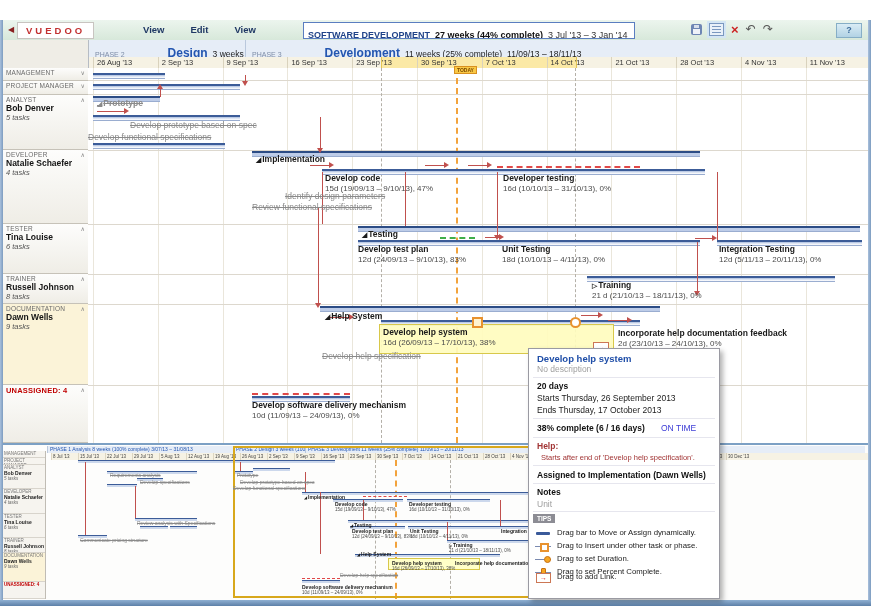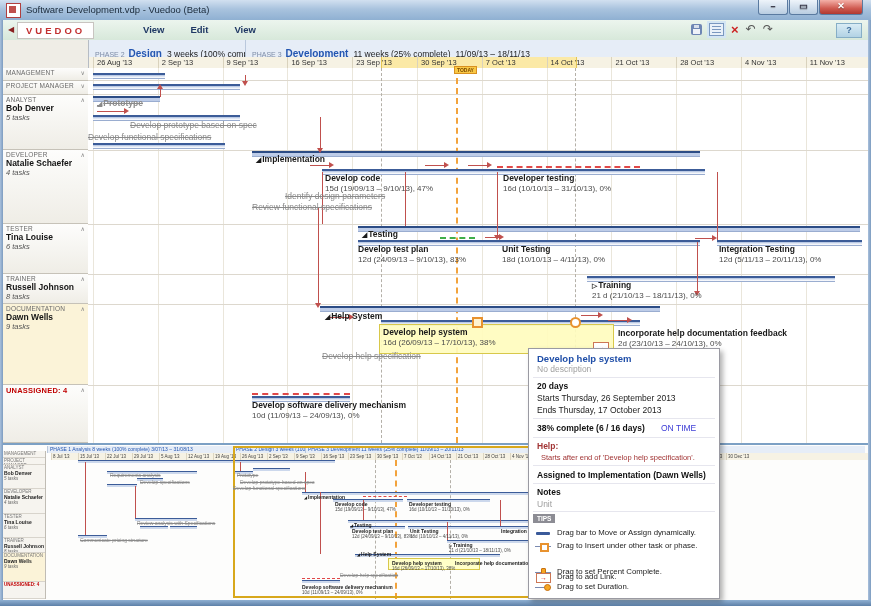--- a/index.html
+++ b/index.html
@@ -43,21 +43,21 @@
   .i-list::after{content:"";position:absolute;left:2px;top:2px;right:2px;bottom:2px;
     background:repeating-linear-gradient(#7a98c0 0 1px,transparent 1px 3px);}
   .i-x{color:#cc2222;font-size:13px;font-weight:bold;line-height:11px;}
   .i-undo,.i-redo{color:#555;font-size:12px;line-height:11px;}
   #helpbtn{position:absolute;left:833px;top:3px;width:24px;height:13px;background:linear-gradient(#d9ecf5,#b2d2e4);
     border:1px solid #86aec6;text-align:center;font-size:9px;font-weight:bold;color:#3a6a9a;line-height:13px;}
   
   #phasebar{position:absolute;left:88px;top:40px;width:780px;height:17px;background:#e6edf7;border-bottom:1px solid #c2cede;overflow:hidden;}
   .ptab{position:absolute;top:0;height:17px;border-left:1px solid #bac8dc;white-space:nowrap;overflow:hidden;padding-top:3px;box-sizing:border-box;}
   .ptab .tag{font-size:7px;color:#7d8ca6;margin:0 4px 0 6px;}
-  .ptab .nm{font-size:10px;font-weight:bold;color:#2456b0;margin-right:5px;}
+  .ptab .nm{font-size:12px;font-weight:bold;color:#2456b0;margin-right:5px;margin-left:39px;}
   .ptab .inf{font-size:8.5px;color:#222;margin-right:5px;}
   .ptab .dts{font-size:8.5px;color:#222;}
   #weekheader{position:absolute;left:88px;top:57px;width:780px;height:11px;background:#f6f2e4;border-bottom:1px solid #cfc7ae;}
   .wk{position:absolute;top:0;height:11px;border-left:1px solid #d9d2bd;font-size:7.5px;color:#333;
      padding:1px 0 0 3px;box-sizing:border-box;white-space:nowrap;overflow:hidden;}
   
   #sidebar{position:absolute;left:3px;top:40px;width:85px;height:403px;background:#efede6;border-right:1px solid #b6bcc4;}
   .res{position:absolute;left:0;width:85px;box-sizing:border-box;border-bottom:1px solid #c6c2b8;
      background:linear-gradient(#fdfdfc,#efede6);padding:1px 3px;overflow:hidden;}
   .res .role{font-size:6.5px;color:#6a6a6a;letter-spacing:.2px;}
@@ -136,44 +136,32 @@
   .mbar{height:3px;box-sizing:border-box;border-top:1px solid #3c5c98;background:#ccd8ec;}
   .mconn{width:0;border-left:1px solid #c0504d;}
   .mdash-red{height:0;border-top:1px dashed #e04848;}
   .myellow{position:absolute;background:#ffffc8;border:1px solid #d8c84a;box-sizing:border-box;}
 </style>
 </head>
 <body>
 
 <div id="app">
 
-  <div id="titlebar">
-    <span id="appicon"></span>
-    <span id="wintitle">Software Development.vdp - Vuedoo (Beta)</span>
-    <div id="winbtns">
-      <div class="wbtn min">
-          <span class="g">–</span>
-        </div>
-      <div class="wbtn max">
-          <span class="g">▭</span>
-        </div>
-      <div class="wbtn close">
-          <span class="g">✕</span>
-        </div>
-    </div>
-  </div>
 
   <div id="toolbar">
     <span id="logoarrow">◀</span>
     <div id="logo">VUEDOO</div>
     <div id="menus">
         <span class="menu-item">View</span>
         <span class="menu-item">Edit</span>
         <span class="menu-item">View</span>
       </div>
+    <div id="projectbox">
+      <span class="pname">SOFTWARE DEVELOPMENT</span><span class="psum">27 weeks (44% complete)</span><span class="pdates">3 Jul '13 – 3 Jan '14</span>
+    </div>
     <div id="tbicons">
         <span class="tbi i-save"></span>
         <span class="tbi i-list"></span>
         <span class="tbi i-x">×</span>
         <span class="tbi i-undo">↶</span>
         <span class="tbi i-redo">↷</span>
       </div>
     <div id="helpbtn">?</div>
   </div>
 
@@ -489,21 +477,21 @@
     <div class="tt-sep" style="top:162px"></div>
     <div id="tipsbadge" style="top:165px">TIPS</div>
     <div id="tipslist">
         <div class="tip-row" style="top: 178px; position: absolute;"><div class="tip-ic">
             <div class="ti-bar"></div>
           </div><span class="tiptext">Drag bar to Move or Assign dynamically.</span></div>
         <div class="tip-row" style="top: 191px; position: absolute;"><div class="tip-ic">
             <div class="ti-line"></div>
             <div class="ti-sq"></div>
           </div><span class="tiptext">Drag to Insert under other task or phase.</span></div>
-        <div class="tip-row" style="top: 204px; position: absolute; margin-top: 28px;"><div class="tip-ic">
+        <div class="tip-row" style="top: 204px; position: absolute;"><div class="tip-ic">
             <div class="ti-line"></div>
             <div class="ti-ci"></div>
           </div><span class="tiptext">Drag to set Duration.</span></div>
         <div class="tip-row" style="top: 217px; position: absolute;"><div class="tip-ic">
             <div class="ti-line"></div>
             <div class="ti-pc"></div>
           </div><span class="tiptext">Drag to set Percent Complete.</span></div>
         <div class="tip-row" style="top: 222px; position: absolute;"><div class="tip-ic">
             <div class="ti-lk">→</div>
           </div><span class="tiptext">Drag to add Link.</span></div>

